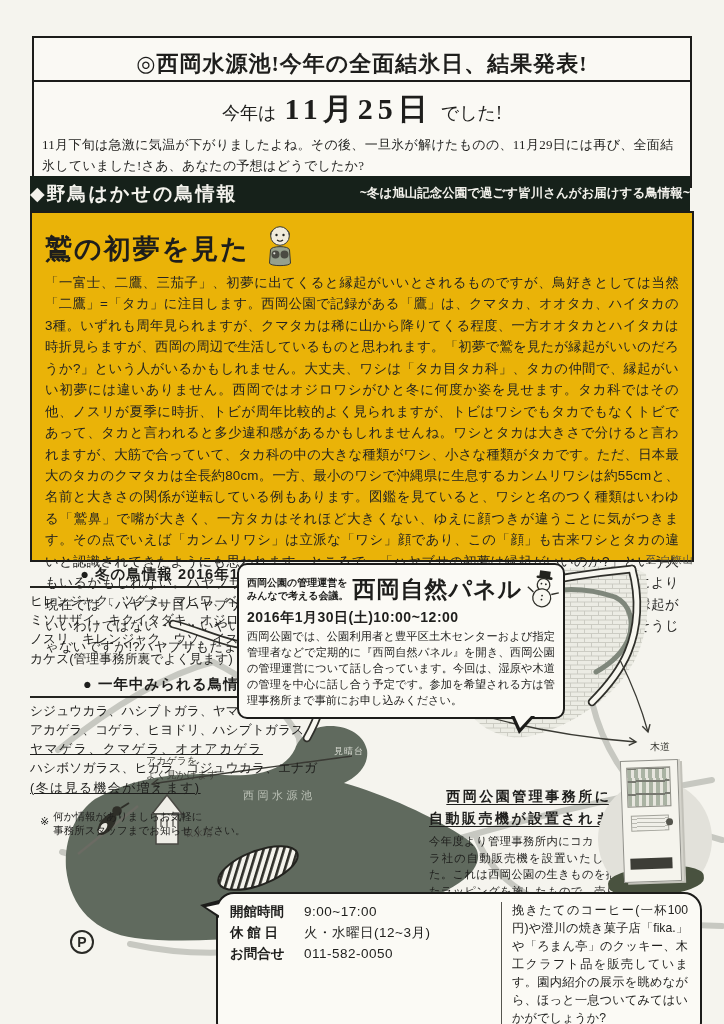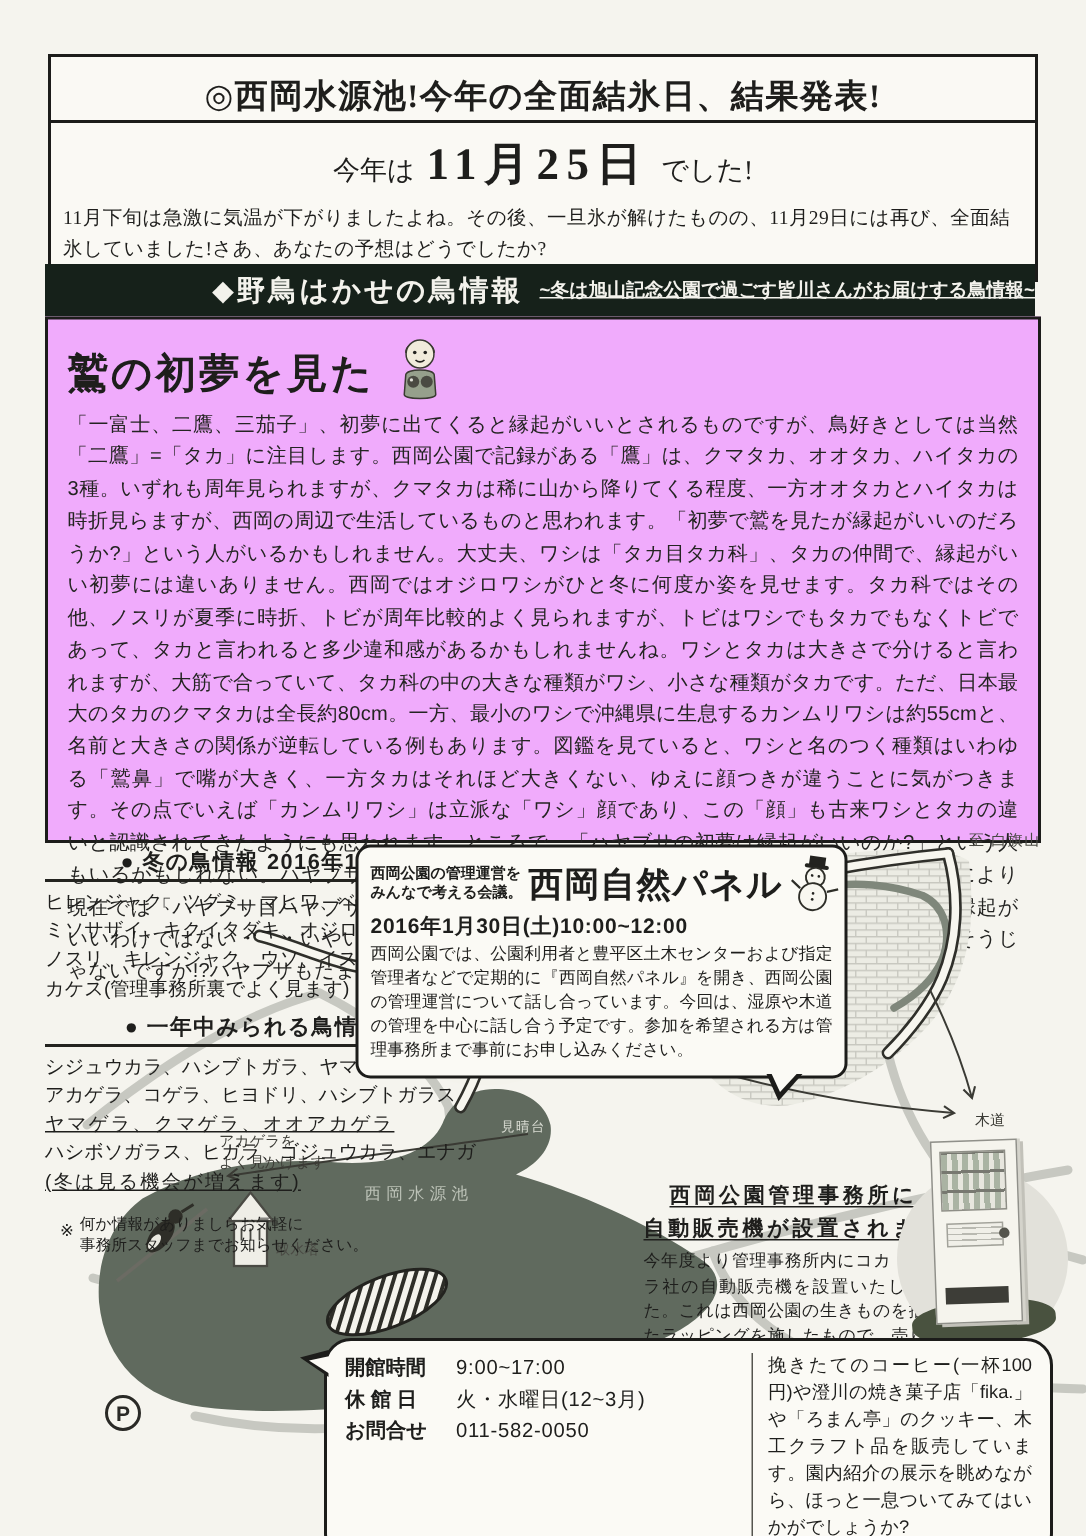--- a/index.html
+++ b/index.html
@@ -37,29 +37,29 @@
   .freeze-result .pre, .freeze-result .post { font-size:18px; }
   .freeze-result .date { font-size:30px; font-weight:bold; letter-spacing:5px; padding:0 4px; }
   .freeze-body {
     font-size:13px; line-height:1.62; padding:2px 8px 10px; letter-spacing:.3px;
   }
 
   
   .banner {
     position:absolute; left:30px; top:176px; width:660px; height:35px;
     background:#16211a; color:#f3f2ec;
-    display:flex; align-items:center; justify-content:flex-end; gap:11px;
+    display:flex; align-items:center; justify-content:space-between; gap:11px;
   }
   .banner .b-title { font-size:19px; font-weight:bold; letter-spacing:2px; }
-  .banner .b-sub   { font-size:12.5px; font-weight:bold;text-decoration:underline; }
+  .banner .b-sub   { font-size:12.5px; font-weight:bold; }
 
   
   .article-box {
     position:absolute; left:30px; top:211px; width:664px; height:351px;
-    border:2.5px solid #1c1c1a; background:#f0abfc;
+    border:2.5px solid #1c1c1a; background:#eab308;
     padding:8px 13px 6px;
   }
   .article-head { display:flex; align-items:flex-end; gap:10px; }
   .article-title { font-size:27px; font-weight:bold; letter-spacing:2px; }
   .mascot { width:40px; height:46px; }
   .article-body {
     margin-top:5px; font-size:13.4px; line-height:1.6;
     text-align:justify; letter-spacing:.2px; color:#242422;
   }
 

